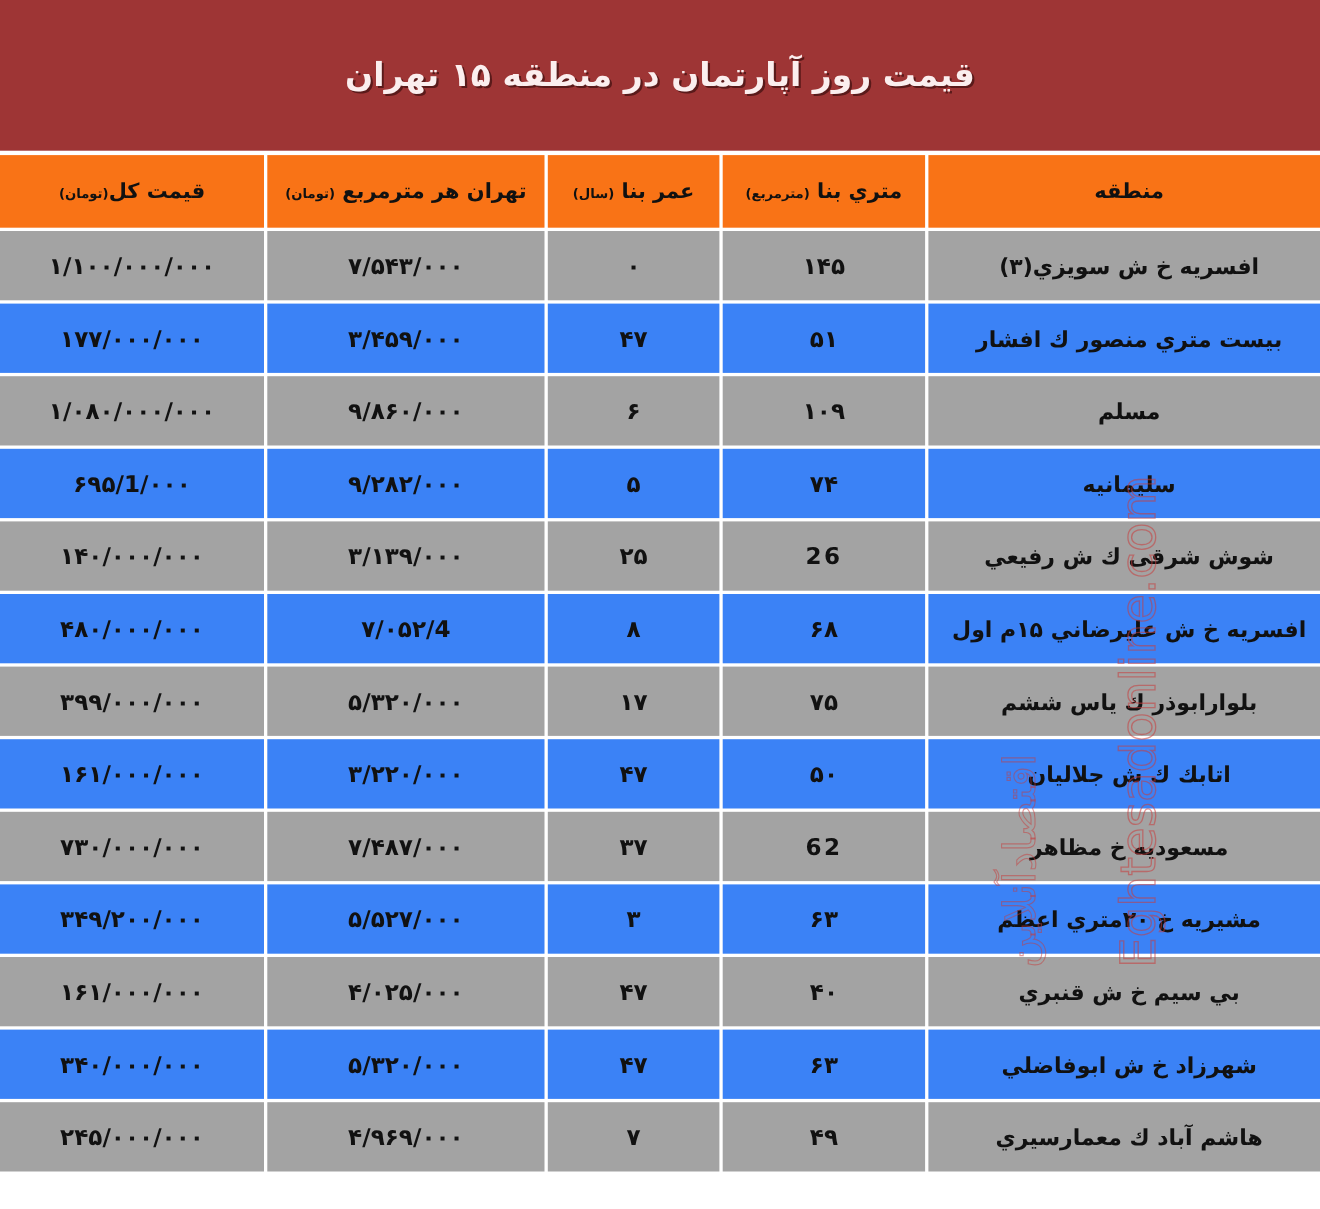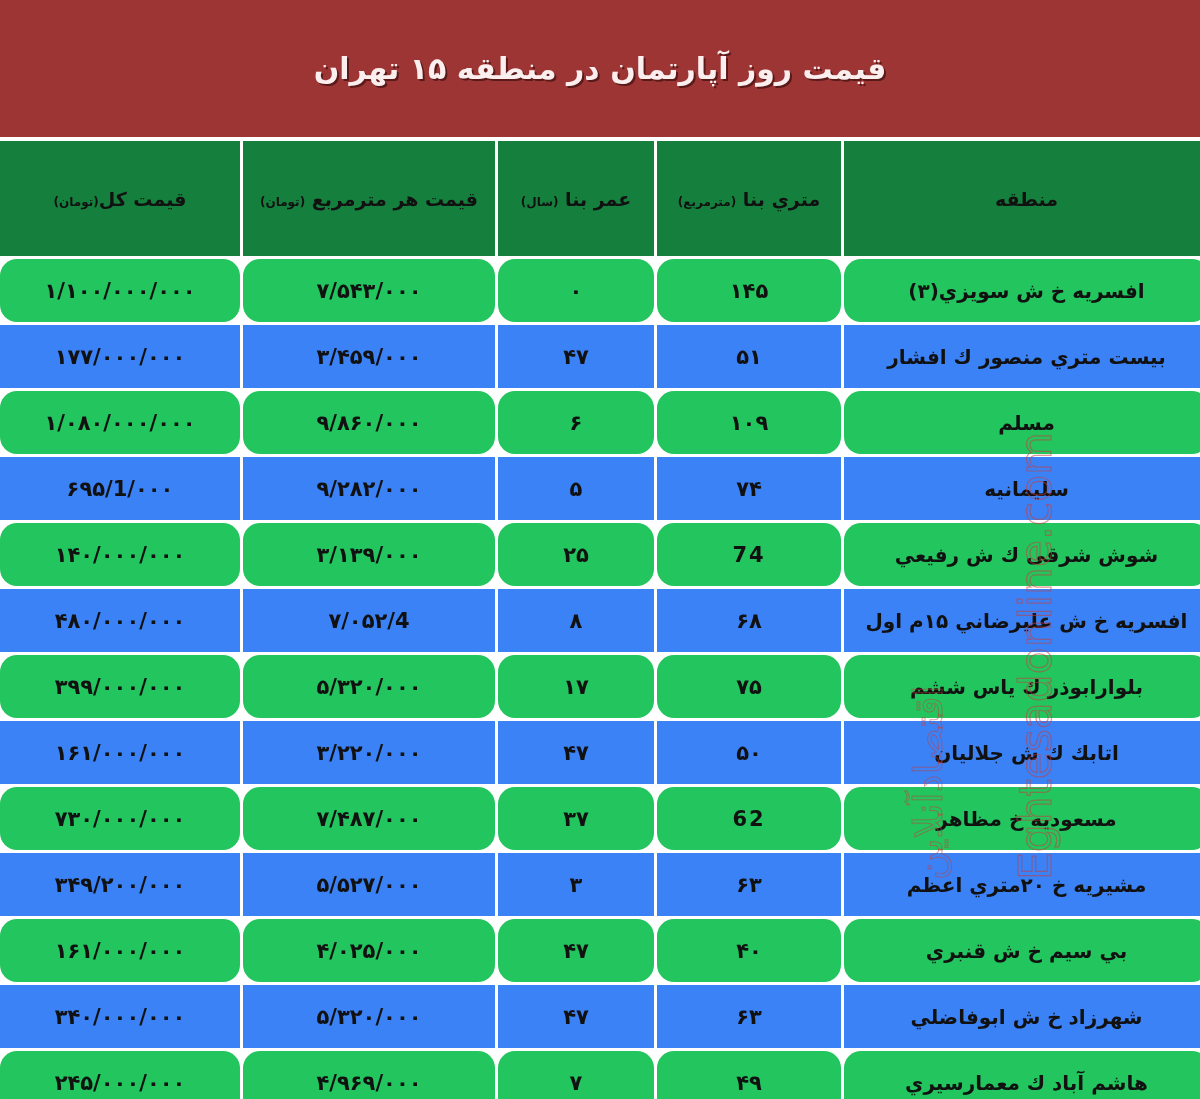--- a/index.html
+++ b/index.html
@@ -22,24 +22,24 @@
   table {
     position: absolute; left: 0; top: 138px;
     width: 1200px; border-collapse: separate; border-spacing: 3px;
     margin-left: -3px; table-layout: fixed;
     direction: rtl;
   }
   th, td {
     text-align: center; vertical-align: middle; color: #111;
     font-weight: bold; padding: 0;
   }
-  th { height: 115px; background: #15803d; font-size: 19px; }
+  th { height: 66px; background: #f97316; font-size: 19px; }
   th .unit { font-size: 12px; font-weight: bold; }
   td { height: 63px; font-size: 21px; }
-  tr.odd td { background: #22c55e; border-radius: 17px; }
+  tr.odd td { background: #a3a3a3; }
   tr.even td { background: #3b82f6; }
   td.num { direction: rtl; letter-spacing: 2px; }
   td.name { font-size: 20px; }
   .wm-en {
     position: absolute; left: 1010px; top: 880px;
     transform-origin: left top; transform: rotate(-90deg);
     font-size: 44px; color: transparent;
     -webkit-text-stroke: 1.2px rgba(200,60,60,0.55);
     white-space: nowrap; font-family: "DejaVu Sans", sans-serif;
   }
@@ -64,21 +64,21 @@
     <col style="width:184px">
     <col style="width:156px">
     <col style="width:252px">
     <col style="width:240px">
   </colgroup>
   <thead>
     <tr>
       <th><span>منطقه</span></th>
       <th><span>متري بنا</span> <span class="unit">(مترمربع)</span></th>
       <th><span>عمر بنا</span> <span class="unit">(سال)</span></th>
-      <th><span>قیمت هر مترمربع</span> <span class="unit">(تومان)</span></th>
+      <th><span>تهران هر مترمربع</span> <span class="unit">(تومان)</span></th>
       <th><span>قیمت کل</span><span class="unit">(تومان)</span></th>
     </tr>
   </thead>
   <tbody id="tbody">
       <tr class="odd">
         <td class="name">افسریه خ ش سویزي(۳)</td>
         <td class="num">۱۴۵</td>
         <td class="num">۰</td>
         <td class="num">۷/۵۴۳/۰۰۰</td>
         <td class="num">۱/۱۰۰/۰۰۰/۰۰۰</td>
@@ -99,21 +99,21 @@
       </tr>
       <tr class="even">
         <td class="name">سلیمانیه</td>
         <td class="num">۷۴</td>
         <td class="num">۵</td>
         <td class="num">۹/۲۸۲/۰۰۰</td>
         <td class="num">۶۹۵/1/۰۰۰</td>
       </tr>
       <tr class="odd">
         <td class="name">شوش شرقی ك ش رفیعي</td>
-        <td class="num">74</td>
+        <td class="num">26</td>
         <td class="num">۲۵</td>
         <td class="num">۳/۱۳۹/۰۰۰</td>
         <td class="num">۱۴۰/۰۰۰/۰۰۰</td>
       </tr>
       <tr class="even">
         <td class="name">افسریه خ ش علیرضاني ۱۵م اول</td>
         <td class="num">۶۸</td>
         <td class="num">۸</td>
         <td class="num">۷/۰۵۲/4</td>
         <td class="num">۴۸۰/۰۰۰/۰۰۰</td>

